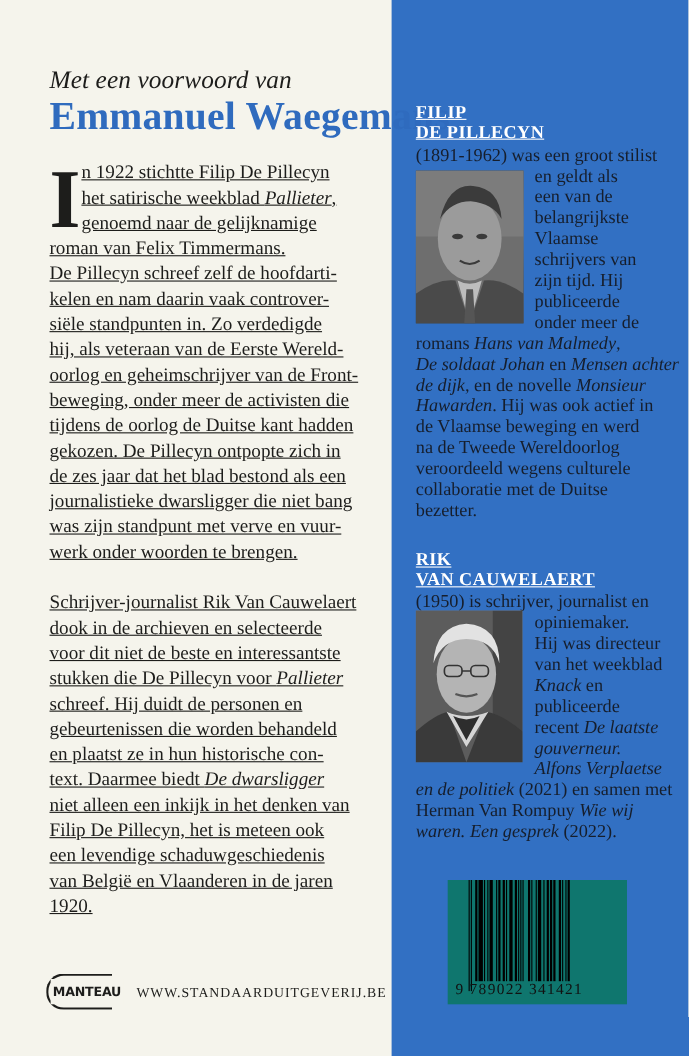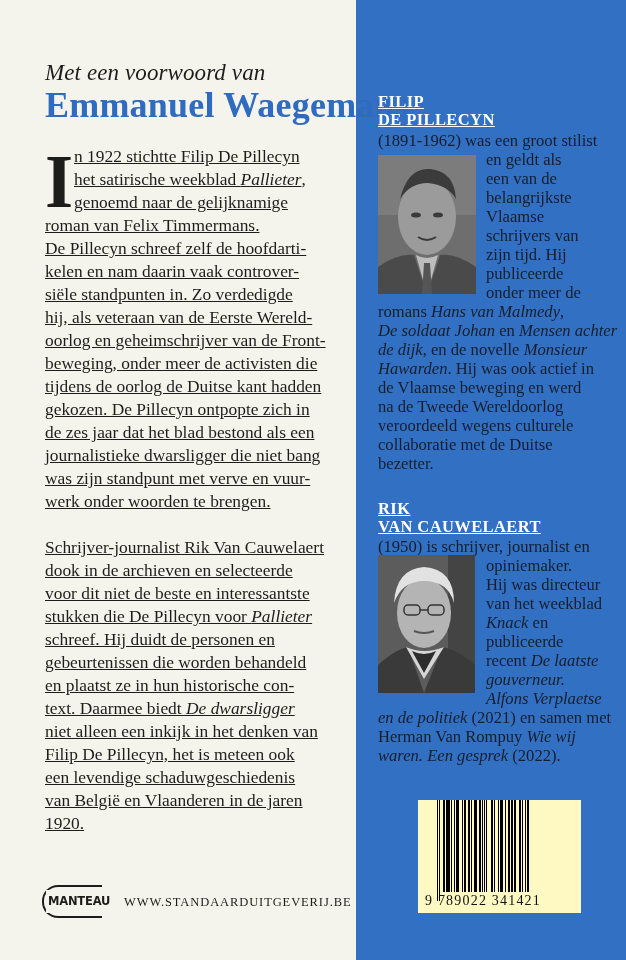--- a/index.html
+++ b/index.html
@@ -37,21 +37,21 @@
   .bio-text .line { display: block; white-space: nowrap; height: 19px; }
   .bio-text i { font-style: italic; }
   .bio-text .wrap { padding-left: 108px; }
   .bio1-text { top: 131px; }
   .bio2-text { top: 537px; }
 
   .photo { position: absolute; overflow: hidden; }
   .photo1 { left: 378px; top: 155px; width: 98px; height: 139px; background: linear-gradient(180deg, #5b5b5b 0%, #767676 35%, #555 70%, #3d3d3d 100%); }
   .photo2 { left: 378px; top: 555px; width: 97px; height: 138px; background: linear-gradient(180deg, #6a6a6a 0%, #505050 100%); }
 
-  .barcode-box { position: absolute; left: 407px; top: 800px; width: 163px; height: 113px; background: #fef9c3; margin-left: 11px; }
+  .barcode-box { position: absolute; left: 407px; top: 800px; width: 163px; height: 113px; background: #0f766e; }
   .barcode-bars { position: absolute; left: 19px; top: 0; width: 130px; height: 100px; display: flex; align-items: flex-start; }
   .barcode-bars span { display: block; height: 92px; background: #000; }
   .barcode-bars span.long { height: 101px; }
   .barcode-bars span.gap { background: transparent; }
   .barcode-digits { position: absolute; left: 7px; top: 93px; font-family: "Liberation Serif", serif; font-size: 14px; letter-spacing: 1.2px; color: #111; white-space: nowrap; }
 </style>
 </head>
 <body>
 
 <div class="left-panel"></div>

